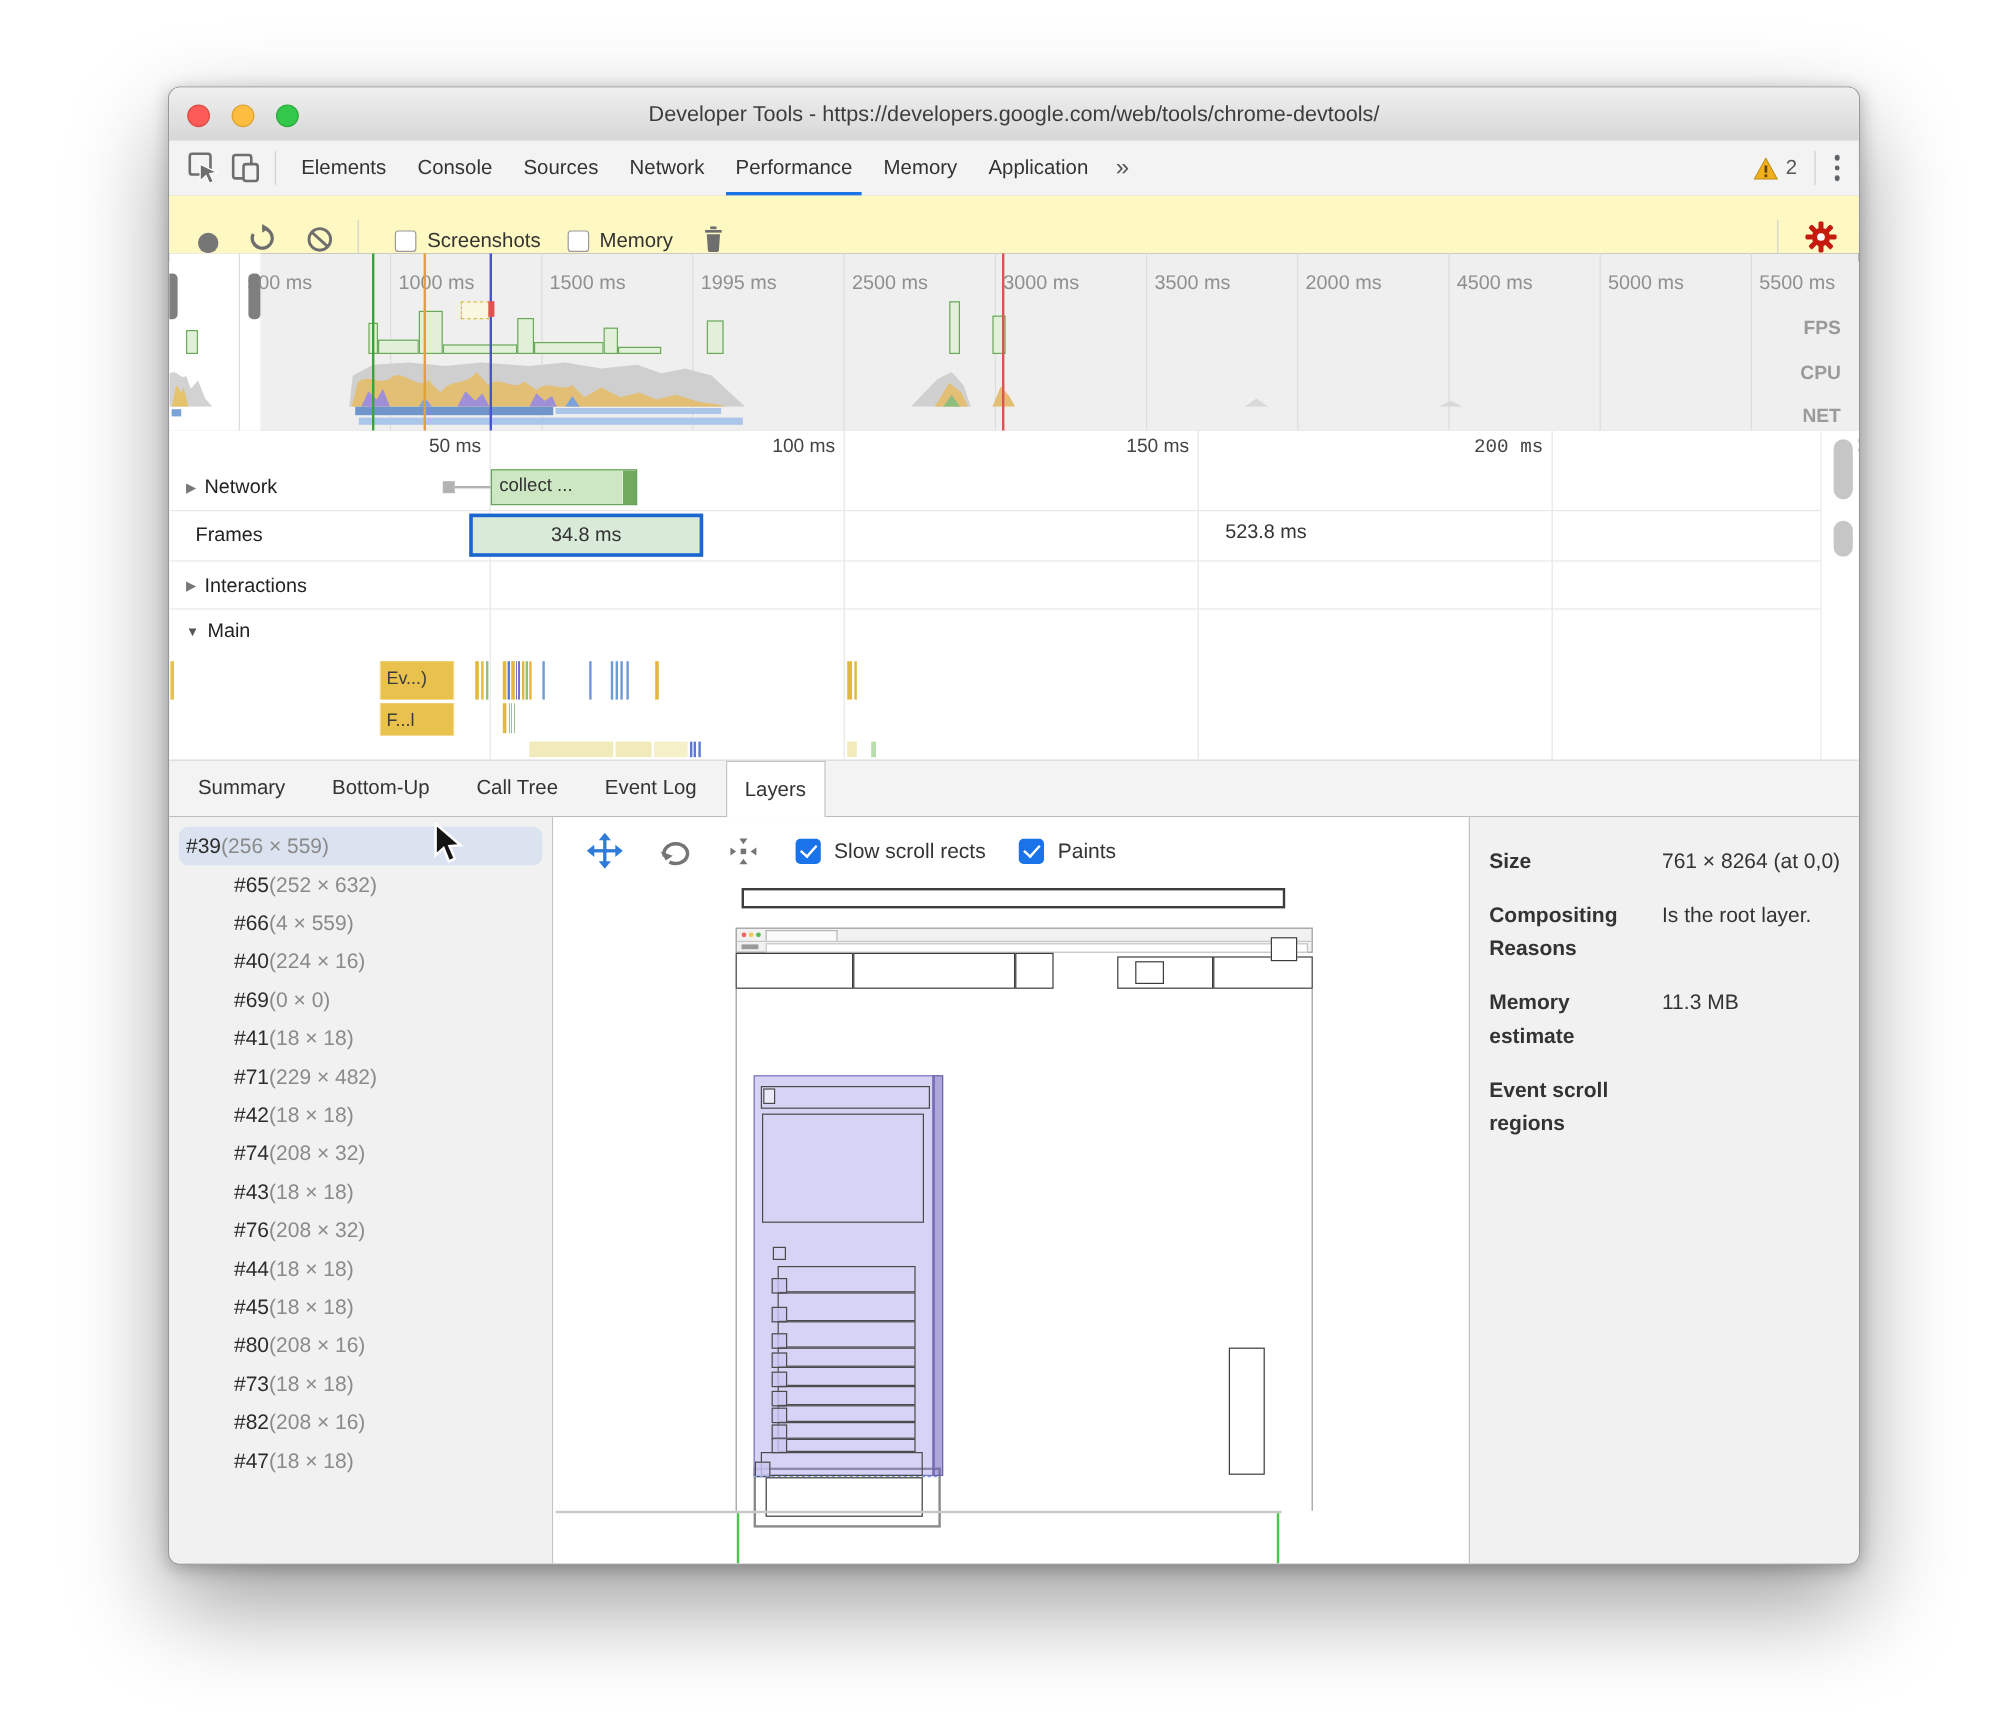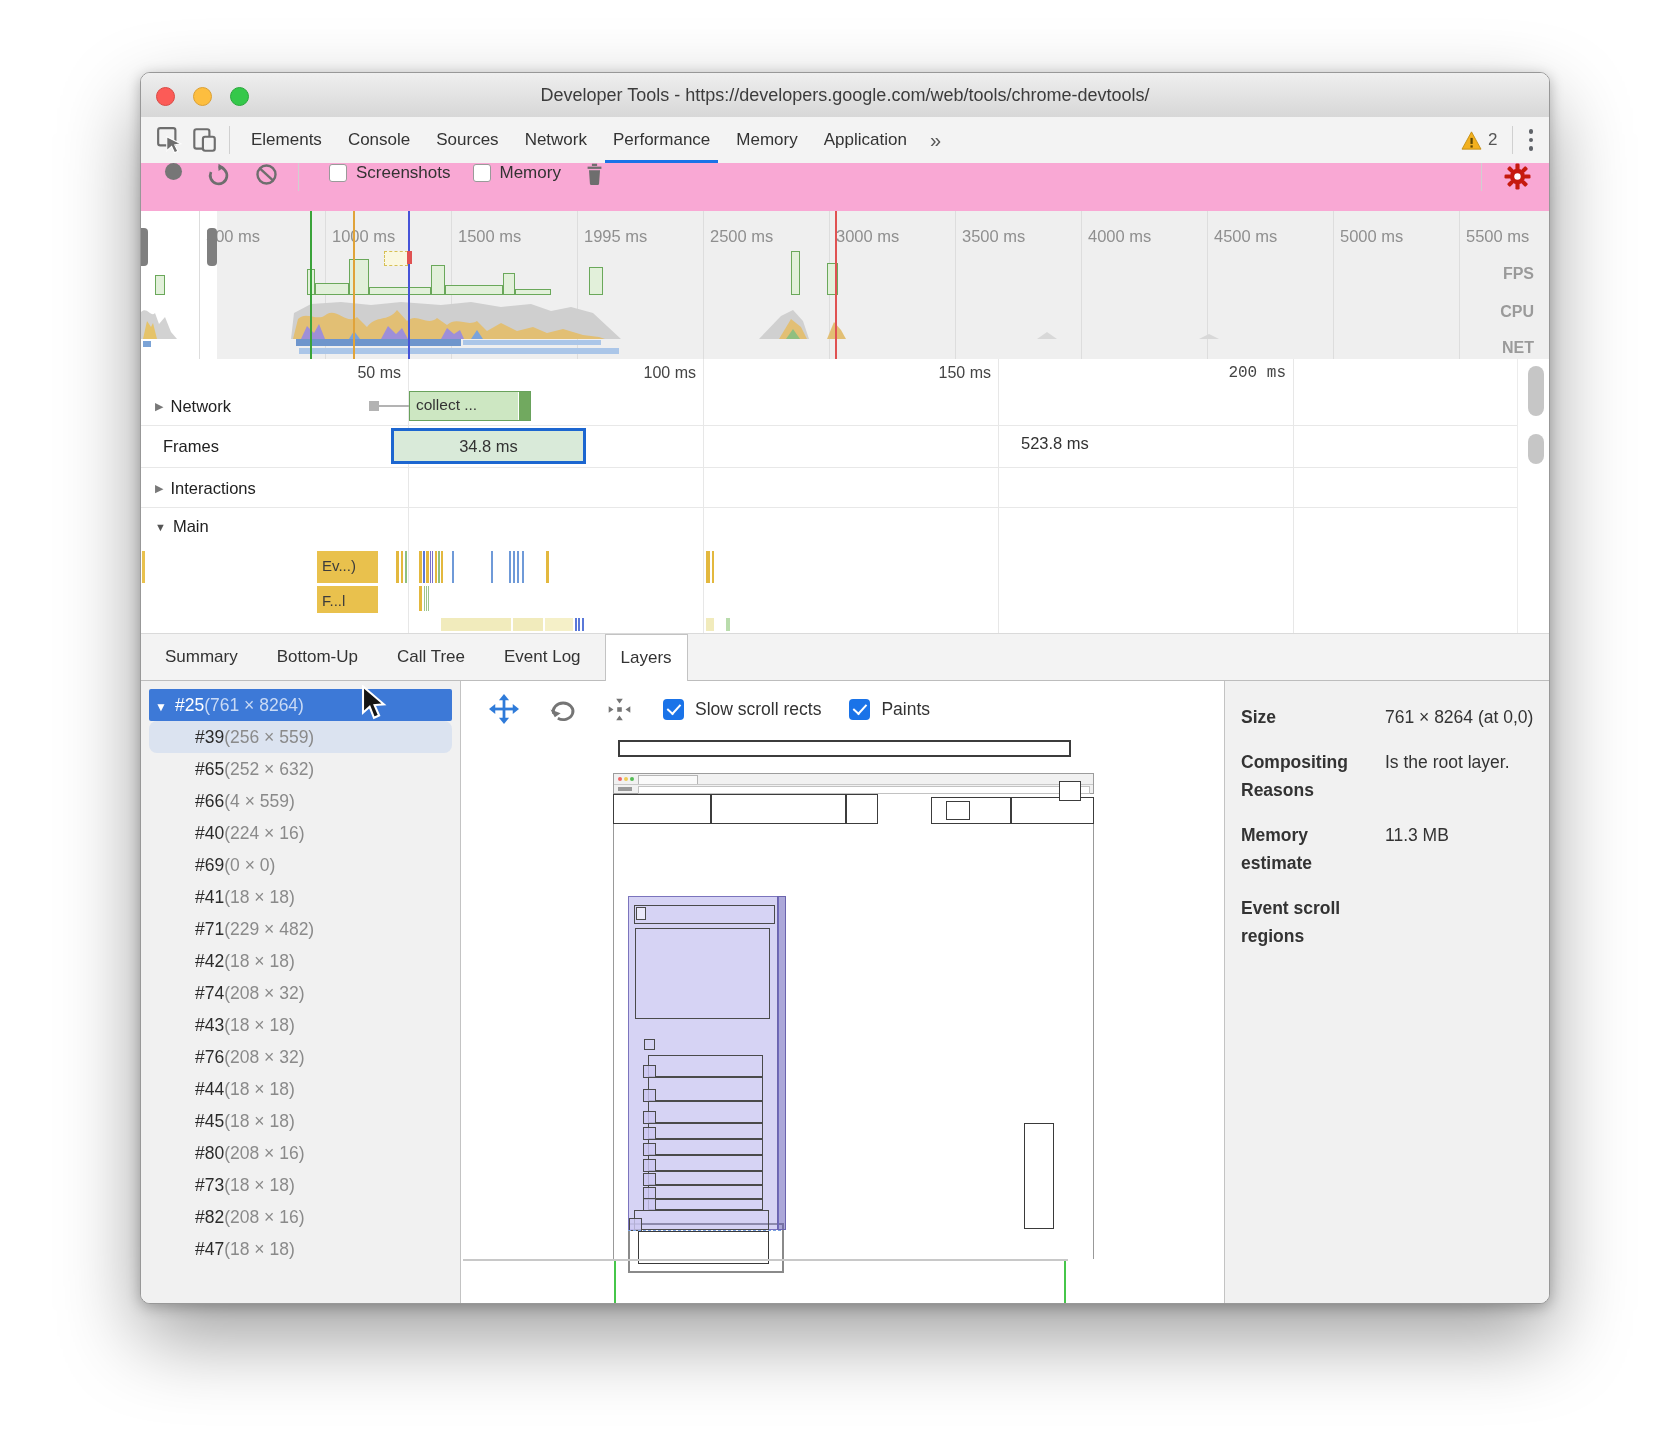--- a/index.html
+++ b/index.html
@@ -22,22 +22,22 @@
           border-bottom:1px solid #c9c9c9;display:flex;align-items:center;}
   .ticon{display:flex;align-items:center;justify-content:center;width:34px;height:34px;}
   .vdiv{width:1px;height:28px;background:#d0d0d0;margin:0 8px;}
   .tab{height:100%;display:flex;align-items:center;padding:0 13px;font-size:17px;color:#333;position:relative;cursor:default;}
   .tab.active::after{content:"";position:absolute;left:5px;right:5px;bottom:0;height:3px;background:#1a73e8;}
   .tab-more{font-size:20px;color:#555;padding:0 10px;}
   .warnbadge{display:flex;align-items:center;gap:6px;font-size:17px;color:#555;margin-left:auto;padding:0 6px;}
   .kebab{display:flex;flex-direction:column;gap:4px;padding:0 16px 0 8px;}
   .kebab i{width:4.5px;height:4.5px;border-radius:50%;background:#5f6368;}
   
-  .toolbar{position:absolute;left:0;top:90px;right:0;height:48px;background:#f9a8d4;
-           border-bottom:7px solid #000000;display:flex;align-items:flex-start;}
+  .toolbar{position:absolute;left:0;top:90px;right:0;height:48px;background:#fef9c3;
+           border-bottom:7px solid #000000;display:flex;align-items:flex-end;}
   .rec{width:17px;height:17px;border-radius:50%;background:#767676;margin-left:24px;}
   .tbtn{display:flex;align-items:center;justify-content:center;margin-left:24px;}
   .cb{width:16px;height:16px;border:1.5px solid #9a9a9a;border-radius:3px;background:#fff;}
   .cblab{font-size:17px;color:#333;margin-left:9px;}
   .cbgroup{display:flex;align-items:center;margin-left:22px;}
   
   .overview{position:absolute;left:0;top:138px;right:0;height:148px;background:#efefef;
             border-bottom:1px solid #c6c6c6;overflow:hidden;}
   .selwin{position:absolute;left:0;top:0;width:76px;bottom:0;background:#fff;}
   .otick{position:absolute;top:0;bottom:0;border-left:1px solid #dddddd;
@@ -217,21 +217,21 @@
     <div class="selwin"></div>
     <div>
 
     <div class="otick" style="left: 58px;">500 ms</div>
           <div class="otick" style="left: 184px;">1000 ms</div>
           <div class="otick" style="left: 310px;">1500 ms</div>
           <div class="otick" style="left: 436px;">1995 ms</div>
           <div class="otick" style="left: 562px;">2500 ms</div>
           <div class="otick" style="left: 688px;">3000 ms</div>
           <div class="otick" style="left: 814px;">3500 ms</div>
-          <div class="otick" style="left: 940px;">4000 ms</div>
+          <div class="otick" style="left: 940px;">2000 ms</div>
           <div class="otick" style="left: 1066px;">4500 ms</div>
           <div class="otick" style="left: 1192px;">5000 ms</div>
           <div class="otick" style="left: 1318px;">5500 ms</div>
         </div>
 
     <div class="fb" style="left:14px;top:64px;width:10px;height:20px;"></div>
     <div class="fb" style="left:166px;top:58px;width:8px;height:26px;"></div>
     <div class="fb" style="left:174px;top:72px;width:34px;height:12px;"></div>
     <div class="fb" style="left:208px;top:48px;width:20px;height:36px;"></div>
     <div class="fb" style="left:228px;top:76px;width:62px;height:8px;"></div>
@@ -373,23 +373,20 @@
         </div>
         <div class="btab active">
           <span>Layers</span>
         </div>
       </div>
 
   <div class="panel">
 
     <div class="tree">
 
-        <div class="trow selected">
-          <span class="tri">▼</span><span class="tid">#25</span><span class="tdims">(761 × 8264)</span>
-        </div>
 
         <div class="trow hover">
           <span class="tid">#39</span><span class="tdims">(256 × 559)</span>
         </div>
 
         <div class="trow">
           <span class="tid">#65</span><span class="tdims">(252 × 632)</span>
         </div>
 
         <div class="trow">

